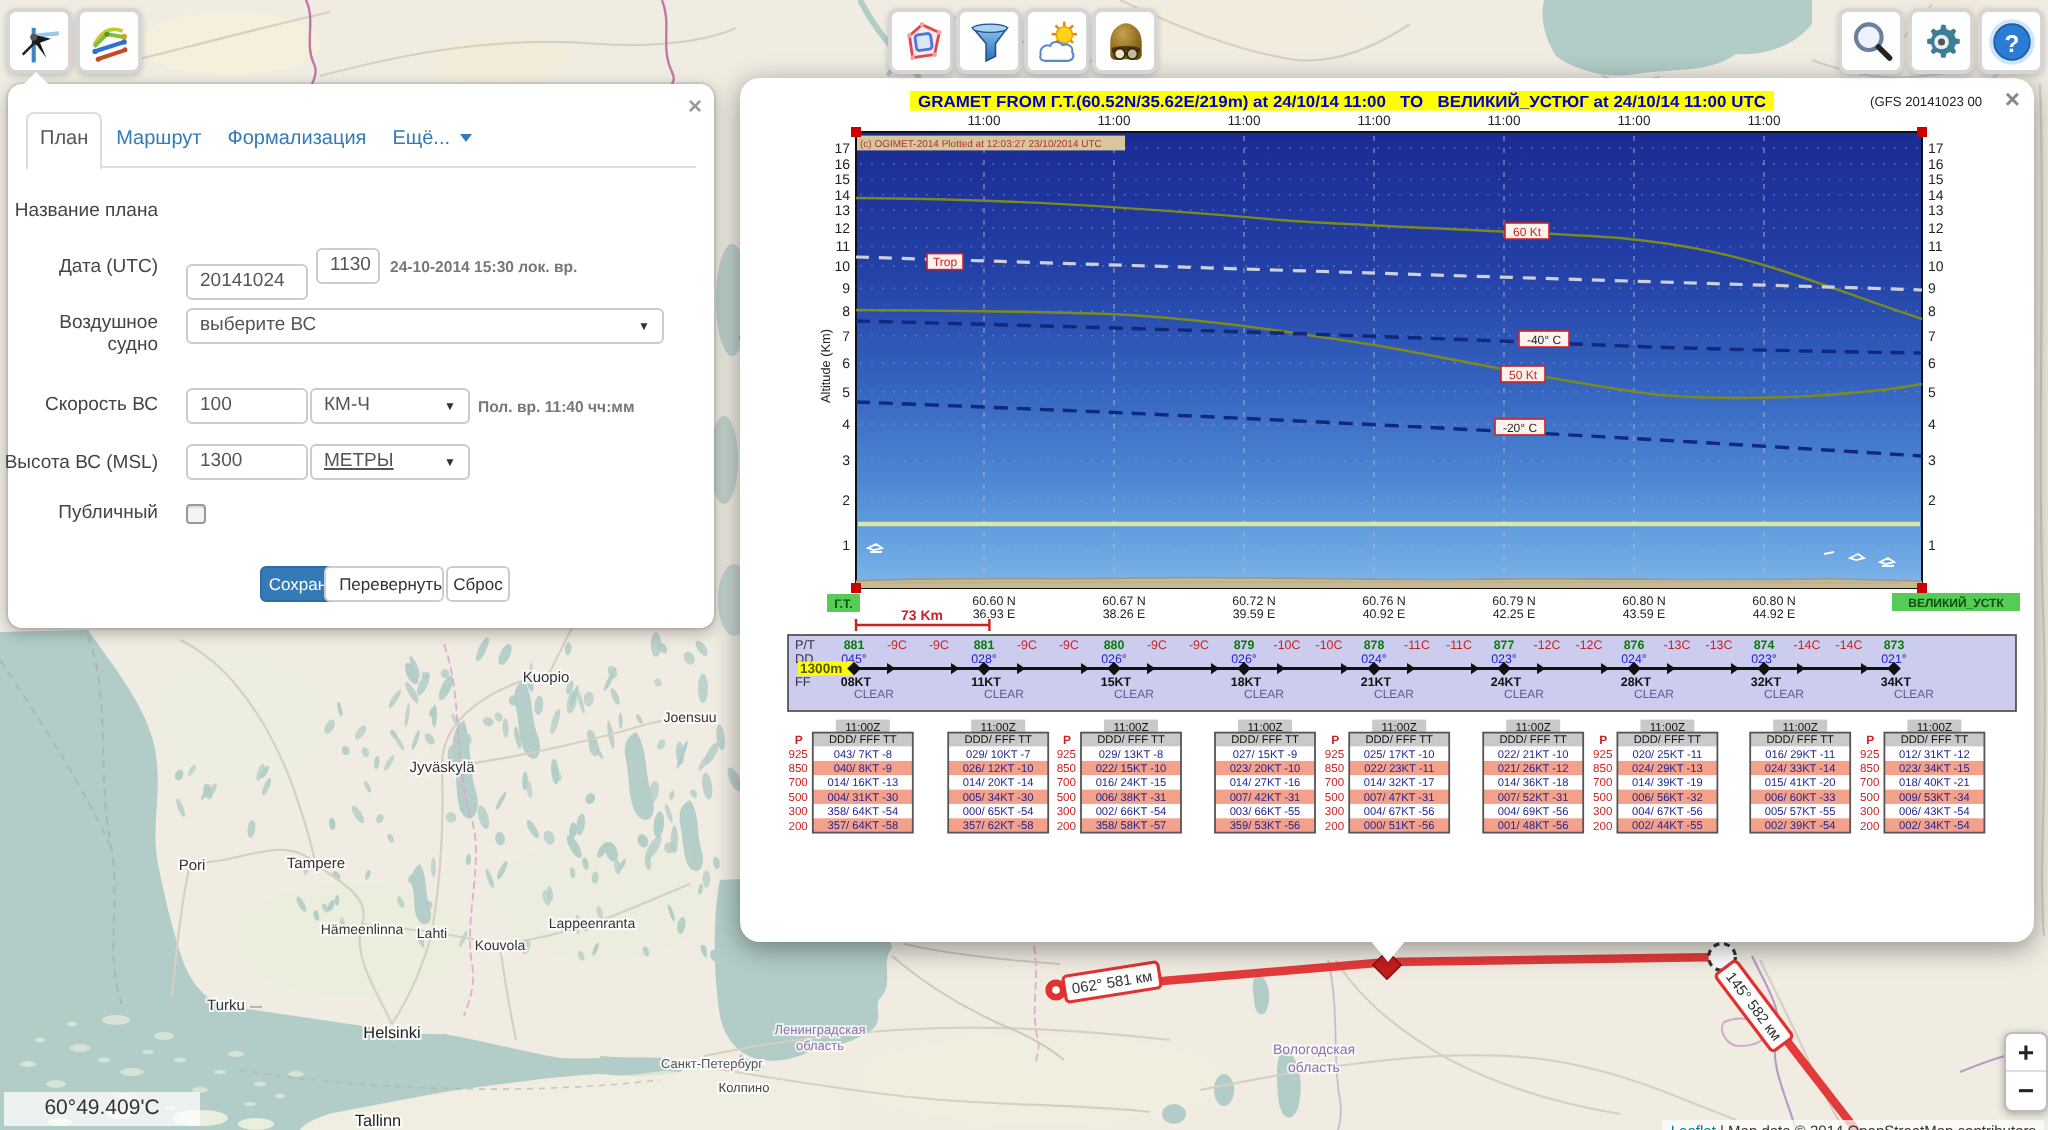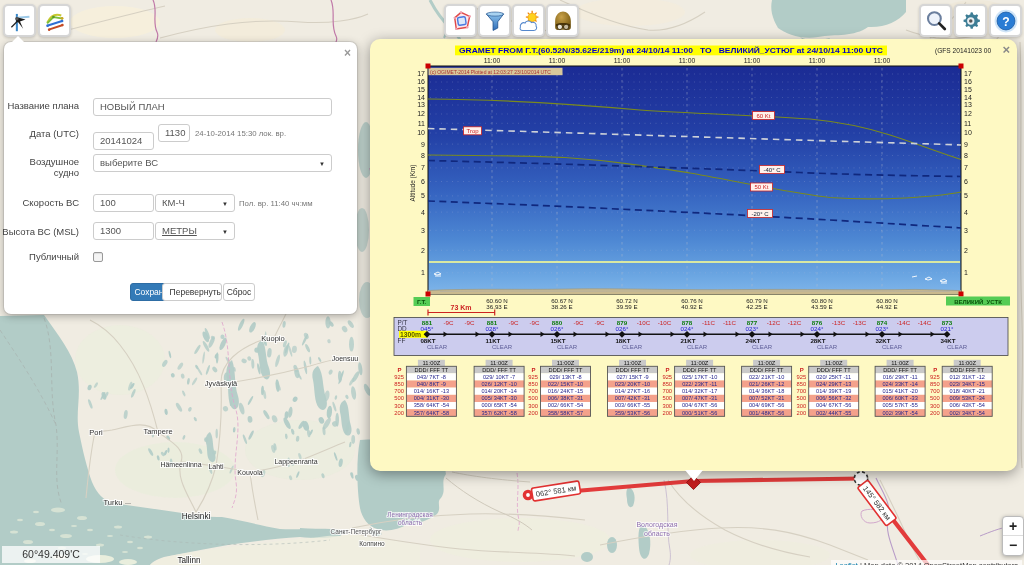--- a/index.html
+++ b/index.html
@@ -26,26 +26,26 @@
 .tab{display:inline-block;padding:7px 6px 7px 6px;font-size:10px;height:13px;margin-right:1px;}
 .tab.active{border:1px solid #ddd;border-bottom:1px solid #fff;border-radius:4px 4px 0 0;color:#555;
   position:relative;top:0px;background:#fff;}
 .tab.link{color:#337ab7;}
 .caret{display:inline-block;width:0;height:0;border-left:3.5px solid transparent;
   border-right:3.5px solid transparent;border-top:4px solid #337ab7;vertical-align:middle;margin-left:2px;}
 .flbl{position:absolute;left:-14px;width:89px;text-align:right;font-size:9.5px;color:#444;}
 .inp{position:absolute;height:16px;border:1px solid #ccc;border-radius:3px;background:#fff;
   font-size:9.5px;color:#555;line-height:16px;padding-left:6px;padding-right:4px;}
 .inp.sel .arr{position:absolute;right:6px;top:1px;font-size:6px;color:#333;}
-.hint{position:absolute;font-size:7.8px;color:#777;white-space:nowrap;}
+.hint{position:absolute;font-size:7.8px;color:#777;white-space:nowrap;font-weight:bold;}
 .chk{position:absolute;width:8px;height:8px;border:1px solid #999;border-radius:2px;background:#f4f4f4;box-shadow:inset 0 1px 1px rgba(0,0,0,0.1);}
 .btn{position:absolute;height:16px;border:1px solid #ccc;border-radius:3px;background:#fff;
   font-size:8.5px;color:#333;line-height:16px;text-align:center;}
 .btn.prim{background:#337ab7;border-color:#2e6da4;color:#fff;}
-#gpopup{position:absolute;left:370px;top:39px;width:647px;height:432px;background:#fef9c3;border-radius:10px;
+#gpopup{position:absolute;left:370px;top:39px;width:647px;height:432px;background:#ffffff;border-radius:10px;
   box-shadow:0 3px 14px rgba(0,0,0,0.4);}
 #gtip{position:absolute;left:315px;top:431px;width:0;height:0;
   border-left:9px solid transparent;border-right:9px solid transparent;border-top:11px solid #fff;}
 .gclose{position:absolute;right:7px;top:3px;font-size:13px;color:#888;font-weight:bold;}
 </style></head><body>
 <svg id="map" width="1024" height="565" viewBox="0 0 1024 565">
 <rect x="0" y="0" width="1024" height="565" fill="#f0ece2"></rect>
 <ellipse cx="115" cy="22" rx="45" ry="16" fill="#f6efdc" opacity="0.9"></ellipse>
 <ellipse cx="250" cy="30" rx="35" ry="12" fill="#f3ecd9" opacity="0.7"></ellipse>
 <ellipse cx="630" cy="12" rx="55" ry="14" fill="#f4eddb" opacity="0.7"></ellipse>
@@ -833,22 +833,22 @@
 <div class="mbtn" style="left:989px;top:4px;">
     <svg width="26" height="26" viewBox="0 0 32 32">
       <circle cx="16" cy="16" r="14" fill="#cfe4f7"></circle>
       <circle cx="16" cy="16" r="11" fill="#2a7cd4" stroke="#1a5ca8" stroke-width="1"></circle>
       <text x="16" y="22" text-anchor="middle" font-family="Liberation Sans,sans-serif" font-size="15" font-weight="bold" fill="#fff">?</text>
     </svg>
   </div>
 <div id="panel">
 <div id="ptip"></div>
 <div class="pclose">×</div>
+<div class="tabs"><div class="tab active">План</div><div class="tab link">Маршрут</div><div class="tab link">Формализация</div><div class="tab link">Ещё... <span class="caret"></span></div></div>
 <label class="flbl" style="top:58px;">Название плана</label>
-<div class="inp" style="left:89px;top:56px;width:227px;">НОВЫЙ ПЛАН</div>
 <label class="flbl" style="top:86px;">Дата (UTC)</label>
 <div class="inp" style="left:89px;top:90px;width:49px;">20141024</div>
 <div class="inp" style="left:154px;top:82px;width:20px;">1130</div>
 <div class="hint" style="left:191px;top:87px;">24-10-2014 15:30 лок. вр.</div>
 <label class="flbl" style="top:114px;line-height:11px;">Воздушное<br>судно</label>
 <div class="inp sel" style="left:89px;top:112px;width:227px;">выберите ВС<span class="arr">▼</span></div>
 <label class="flbl" style="top:155px;">Скорость ВС</label>
 <div class="inp" style="left:89px;top:152px;width:49px;">100</div>
 <div class="inp sel" style="left:151px;top:152px;width:68px;">КМ-Ч<span class="arr">▼</span></div>
 <div class="hint" style="left:235px;top:157px;">Пол. вр. 11:40 чч:мм</div>

